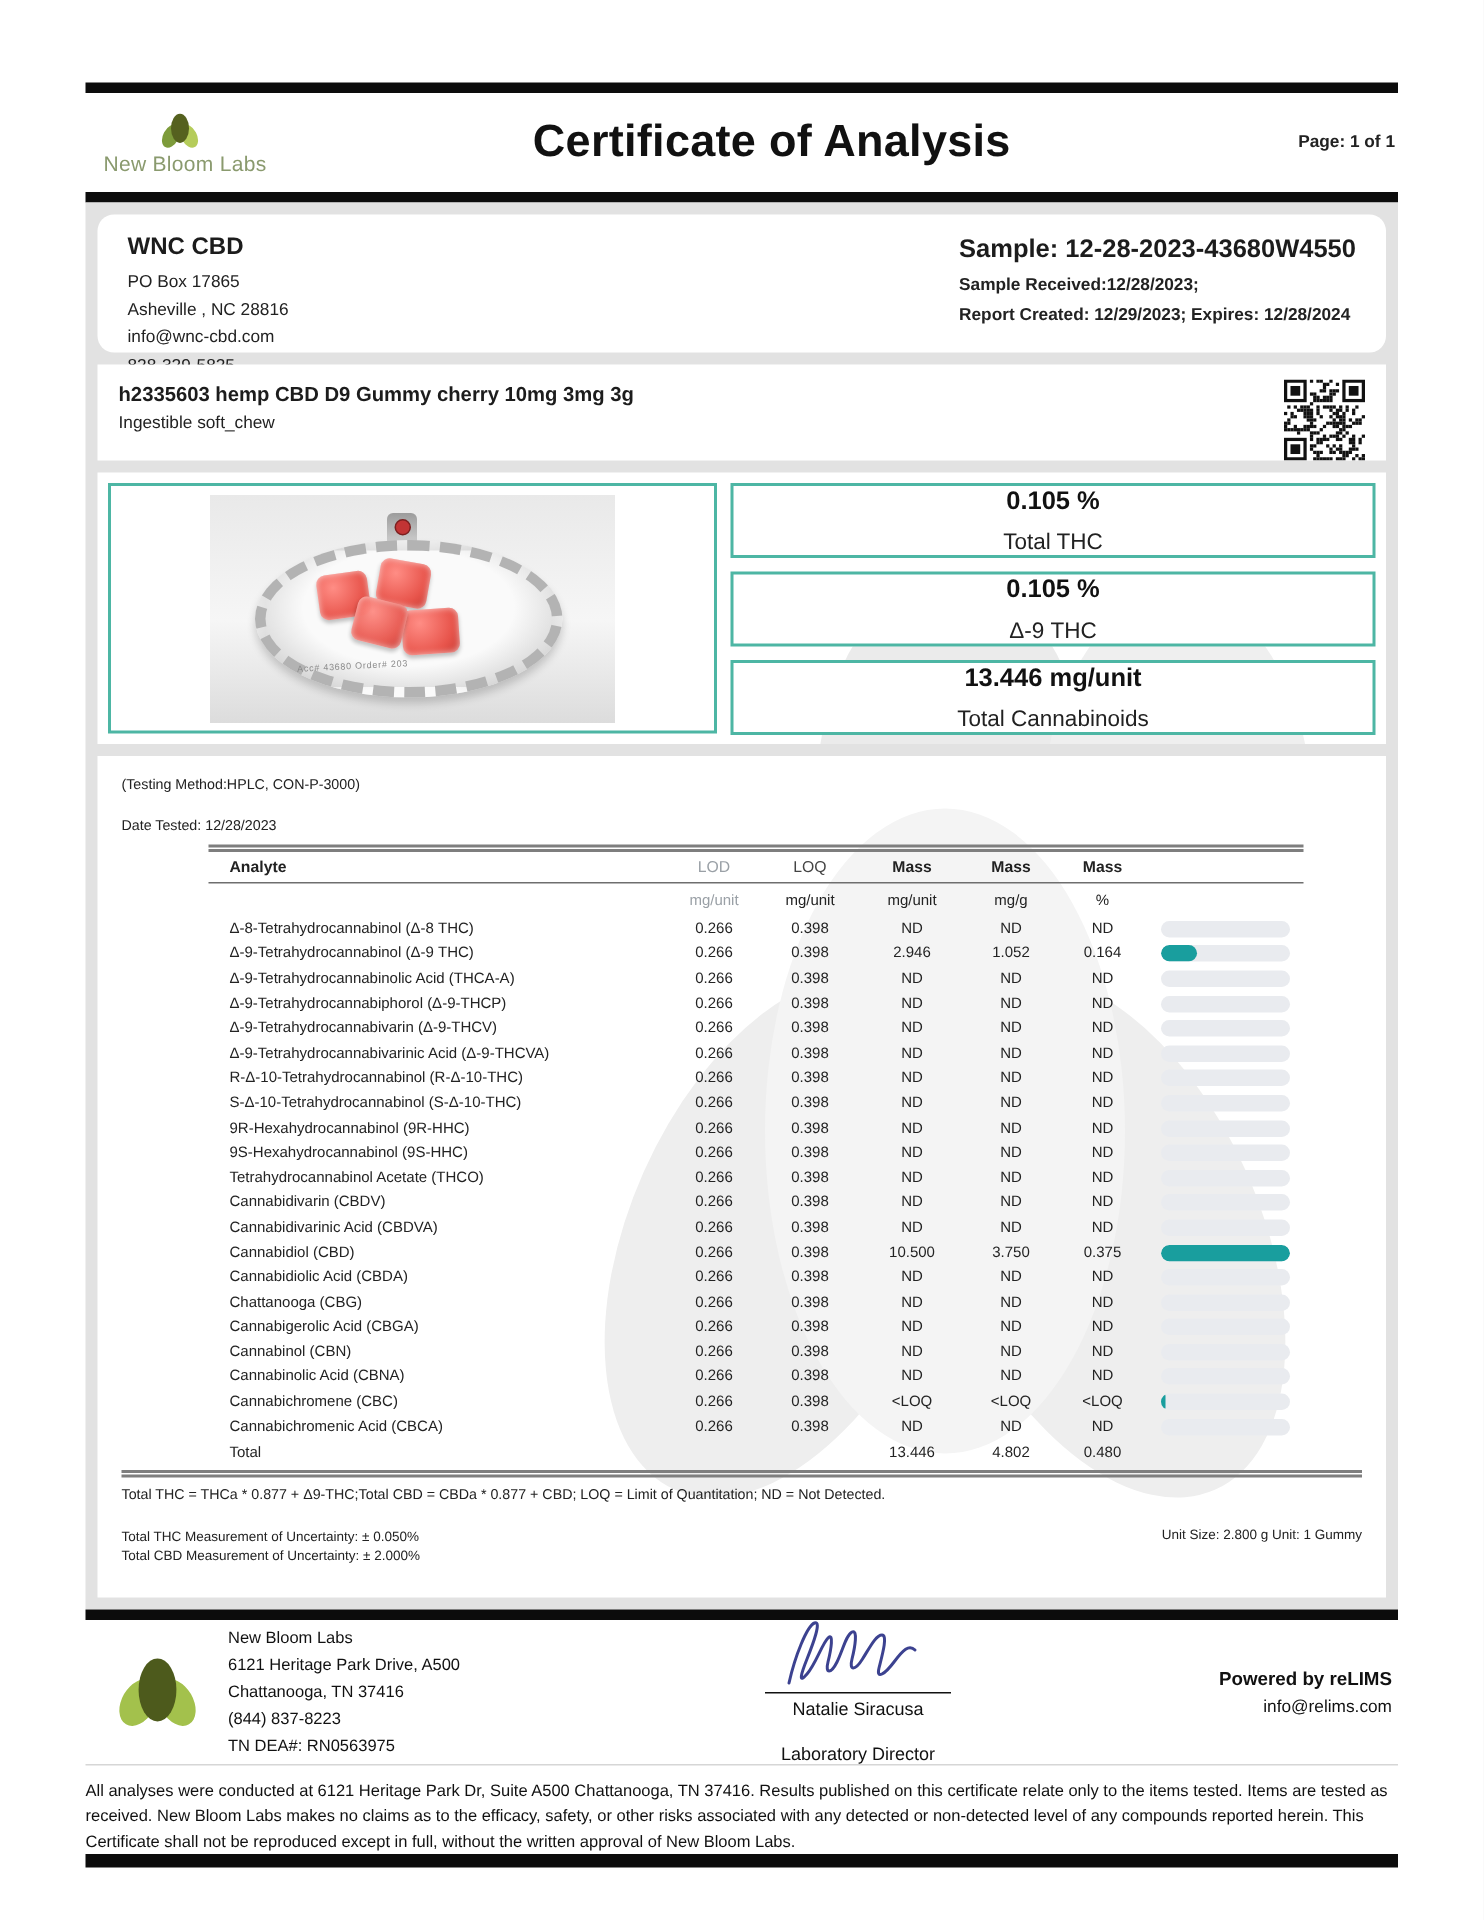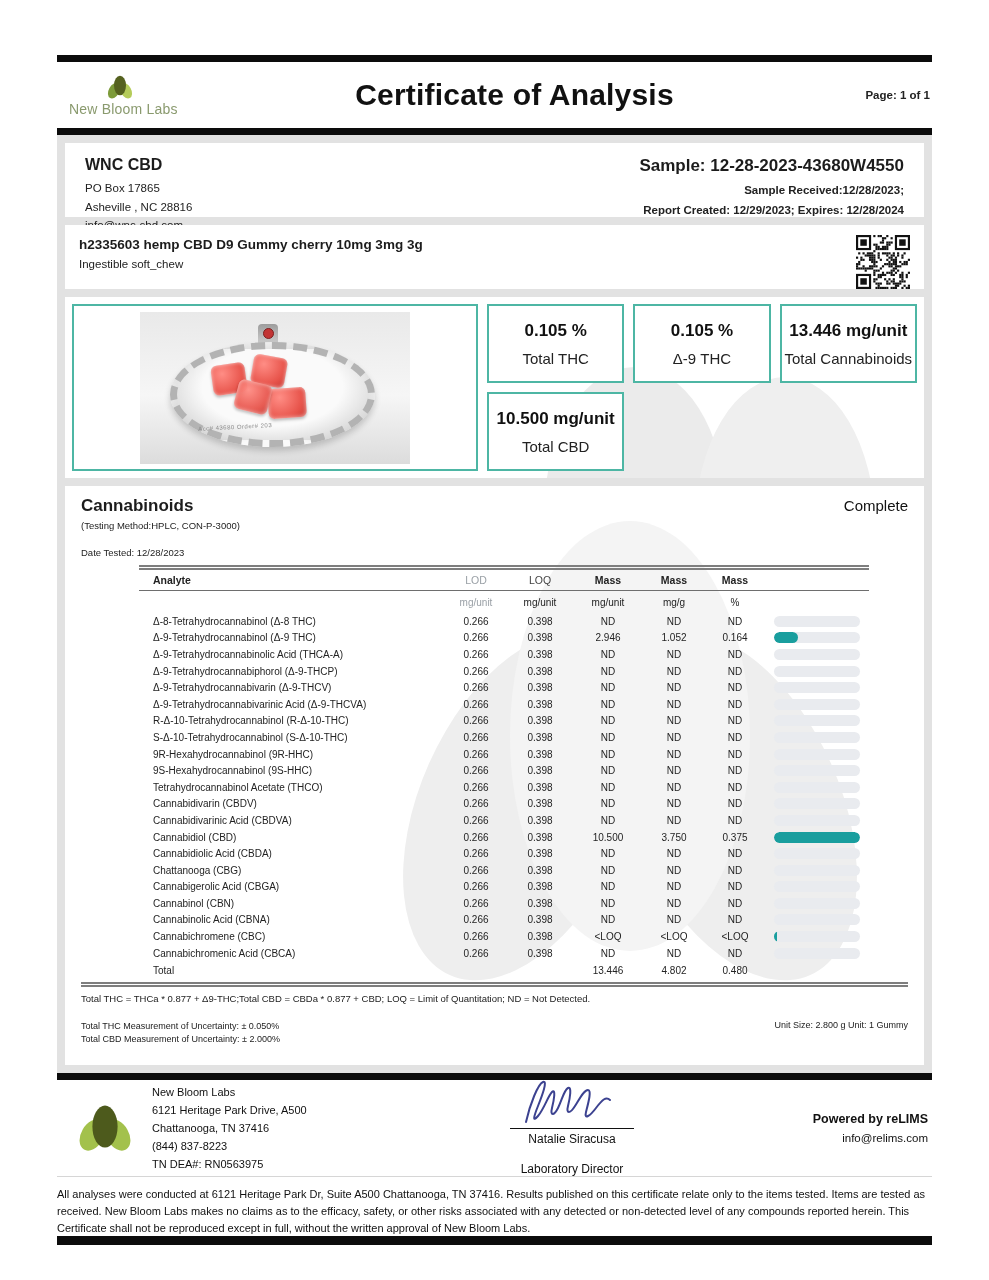--- a/index.html
+++ b/index.html
@@ -19,24 +19,24 @@
   .brand { width:190px; display:flex; flex-direction:column; align-items:flex-start; padding-left:12px; }
   .brand svg { display:block; margin-left:36px; }
   .brand-name { font-size:14px; color:#8a9a6e; letter-spacing:.2px; margin-top:1px; }
   .doc-title { flex:1; text-align:center; font-size:30px; font-weight:700; color:#111; letter-spacing:.2px; }
   .page-num { width:150px; text-align:right; font-size:11.5px; font-weight:700; color:#222; padding-right:2px; }
 
   
   .gray { top:135px; height:938px; background:#e2e2e2; padding:8px; display:flex; flex-direction:column; gap:8px; }
   .card { background:#fff; position:relative; }
 
-  #card-client { padding:13px 20px 10px 20px; height:74px; display:flex; justify-content:space-between; }
+  #card-client { padding:13px 20px 10px 20px; height:92px; display:flex; justify-content:space-between;border-radius:11px; }
   .client-name { font-size:16px; font-weight:700; margin-bottom:5px; }
   .client-line { font-size:11.5px; line-height:1.62; color:#222; }
-  .sample-col { text-align:right; }
+  .sample-col { }
   .sample-id { font-size:17px; font-weight:700; margin-bottom:5px; }
   .sample-line { font-size:11.5px; font-weight:700; line-height:1.7; color:#222; }
 
   #card-product { padding:12px 14px 10px 14px; height:64px; display:flex; justify-content:space-between; }
   .product-name { font-size:13.5px; font-weight:700; margin-bottom:6px; }
   .product-type { font-size:11.5px; color:#222; }
   .qr-box { width:54px; height:54px; margin-top:-2px; }
 
   #card-results { height:181px; padding:7px; display:flex; gap:9px; overflow:hidden; }
   .photo-frame { border:2px solid #4db6a4; width:406px; display:flex; align-items:center; justify-content:center; position:relative; z-index:1; background:#fff; }
@@ -45,21 +45,21 @@
           background:radial-gradient(ellipse at 50% 42%, #fafafa 52%, #e2e2e2 72%, #bdbdbd 100%);
           border:7px dashed #b3b3b3; box-shadow:0 4px 6px rgba(0,0,0,.18); }
   .dish-tab { position:absolute; left:118px; top:12px; width:20px; height:24px; background:linear-gradient(180deg,#9c9c9c,#d8d8d8); border-radius:4px 4px 2px 2px; }
   .dish-tab::after { content:""; position:absolute; left:5px; top:4px; width:9px; height:9px; border-radius:50%; background:#c23434; border:1px solid #7c1f1f; }
   .gummy { position:absolute; width:34px; height:30px; border-radius:6px; background:radial-gradient(circle at 32% 30%, #ff8d85, #e8554c 65%, #c93a33 100%); box-shadow:inset 0 0 4px rgba(255,255,255,.7), 0 2px 3px rgba(0,0,0,.25); }
   .g1 { left:72px; top:52px; transform:rotate(-8deg); }
   .g2 { left:112px; top:44px; transform:rotate(10deg); }
   .g3 { left:128px; top:76px; transform:rotate(-4deg); width:38px; }
   .g4 { left:96px; top:70px; transform:rotate(14deg); opacity:.95; }
   .dish-label { position:absolute; left:58px; top:112px; font-size:6px; color:#8b8b8b; transform:rotate(-3deg); letter-spacing:.5px; }
-  .results-grid { flex:1; display:grid; grid-template-columns:1fr 1fr 1fr; grid-template-rows:1fr 1fr; gap:9px; position:relative; z-index:1;text-align:right; }
+  .results-grid { flex:1; display:grid; grid-template-columns:1fr; grid-template-rows:1fr 1fr; gap:9px; position:relative; z-index:1;text-align:right; }
   .result-box { border:2px solid #4db6a4; background:#fff; display:flex; flex-direction:column; align-items:center; justify-content:center; gap:9px; }
   .result-value { font-size:17px; font-weight:700; color:#111; }
   .result-label { font-size:15px; color:#222; }
 
   #card-cann { flex:1; padding:10px 16px 8px 16px; overflow:hidden; }
   .cann-inner { position:relative; z-index:1; }
   .watermark { position:absolute; z-index:0; pointer-events:none; }
   .cann-head { display:flex; justify-content:space-between; align-items:baseline; }
   .cann-title { font-size:17px; font-weight:700; }
   .cann-status { font-size:15px; color:#111; }
@@ -388,24 +388,20 @@
       </div>
     </div>
 
     <div id="card-cann" class="card">
       <svg class="watermark" style="left:330px; top:20px;" width="470" height="500" viewBox="0 0 470 500">
         <ellipse cx="130" cy="300" rx="105" ry="185" transform="rotate(24 130 300)" fill="#eeeeee"></ellipse>
         <ellipse cx="340" cy="300" rx="105" ry="185" transform="rotate(-24 340 300)" fill="#eeeeee"></ellipse>
         <ellipse cx="235" cy="230" rx="120" ry="215" fill="#f4f4f4"></ellipse>
       </svg>
       <div class="cann-inner">
-        <div class="cann-head">
-          <span class="cann-title">Cannabinoids</span>
-          <span class="cann-status">Complete</span>
-        </div>
         <div class="cann-method">(Testing Method:HPLC, CON-P-3000)</div>
         <div class="cann-date">Date Tested: 12/28/2023</div>
 
         <div class="tbl">
           <div class="double-rule"></div>
           <div class="trow thead-row">
             <div class="c-analyte h-dark" style="padding-left:14px;">Analyte</div>
             <div class="c-lod h-gray">LOD</div>
             <div class="c-loq h-loq">LOQ</div>
             <div class="c-m1 h-dark">Mass</div>

